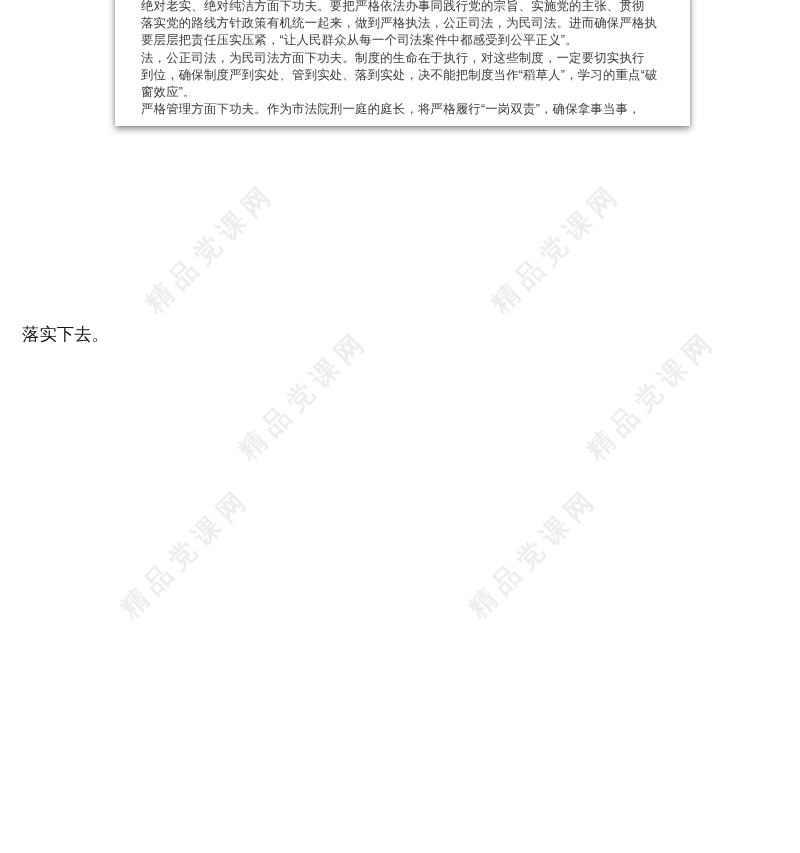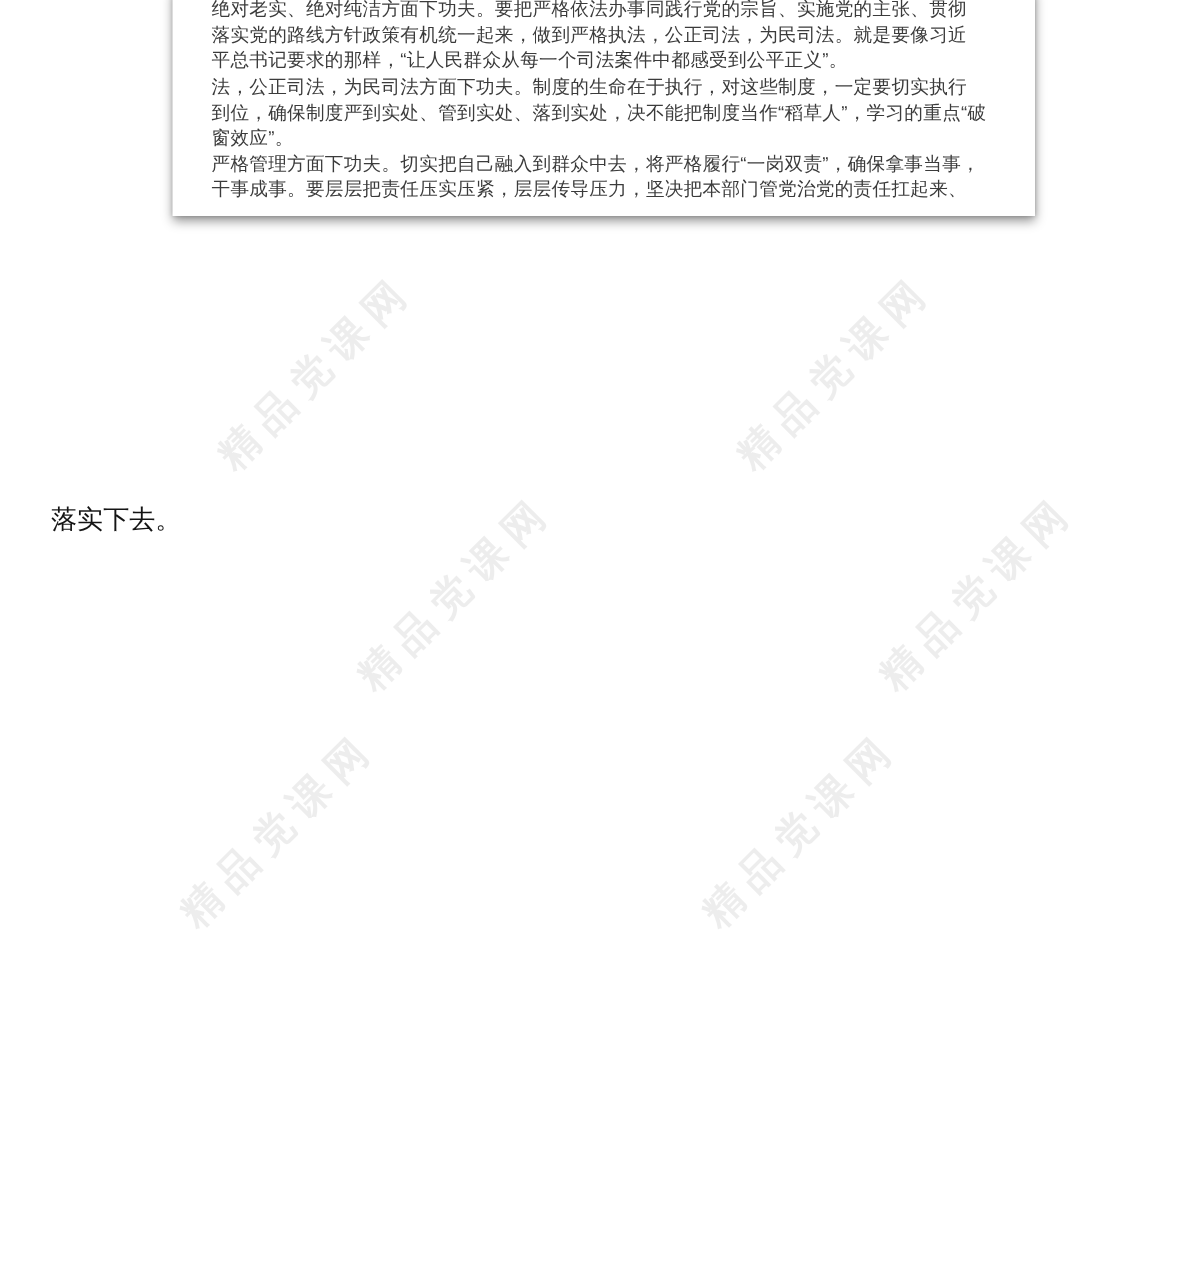--- a/index.html
+++ b/index.html
@@ -63,41 +63,40 @@
     left: 22px;
     top: 320px;
     width: 757px;
     z-index: 3;
     color: #141414;
     font-size: 17.4px;
     line-height: 28.7px;
     text-align: justify;
   }
   .body-text p {
-    margin: 12px;
+    margin: 0;
   }
 </style>
 </head>
 <body>
 
 <div class="watermark-layer">
   <span class="wm">精品党课网</span>
   <span class="wm">精品党课网</span>
   <span class="wm">精品党课网</span>
   <span class="wm">精品党课网</span>
   <span class="wm">精品党课网</span>
   <span class="wm">精品党课网</span>
 </div>
 
 <div class="preview-card">
   <div class="card-line">绝对老实、绝对纯洁方面下功夫。要把严格依法办事同践行党的宗旨、实施党的主张、贯彻</div>
-  <div class="card-line">落实党的路线方针政策有机统一起来，做到严格执法，公正司法，为民司法。就是要像习近</div>
-  <div class="card-line">平总书记要求的那样，“让人民群众从每一个司法案件中都感受到公平正义”。</div>
+  <div class="card-line">落实党的路线方针政策有机统一起来，做到严格执法，公正司法，为民司法。进而确保严格执</div>
+  <div class="card-line">要层层把责任压实压紧，“让人民群众从每一个司法案件中都感受到公平正义”。</div>
   <div class="card-line">法，公正司法，为民司法方面下功夫。制度的生命在于执行，对这些制度，一定要切实执行</div>
   <div class="card-line">到位，确保制度严到实处、管到实处、落到实处，决不能把制度当作“稻草人”，学习的重点“破</div>
   <div class="card-line">窗效应”。</div>
-  <div class="card-line">严格管理方面下功夫。切实把自己融入到群众中去，将严格履行“一岗双责”，确保拿事当事，</div>
-  <div class="card-line">干事成事。要层层把责任压实压紧，层层传导压力，坚决把本部门管党治党的责任扛起来、</div>
+  <div class="card-line">严格管理方面下功夫。作为市法院刑一庭的庭长，将严格履行“一岗双责”，确保拿事当事，</div>
 </div>
 
 <div class="body-text">
   <p>落实下去。</p>
 </div>
 
 </body></html>

